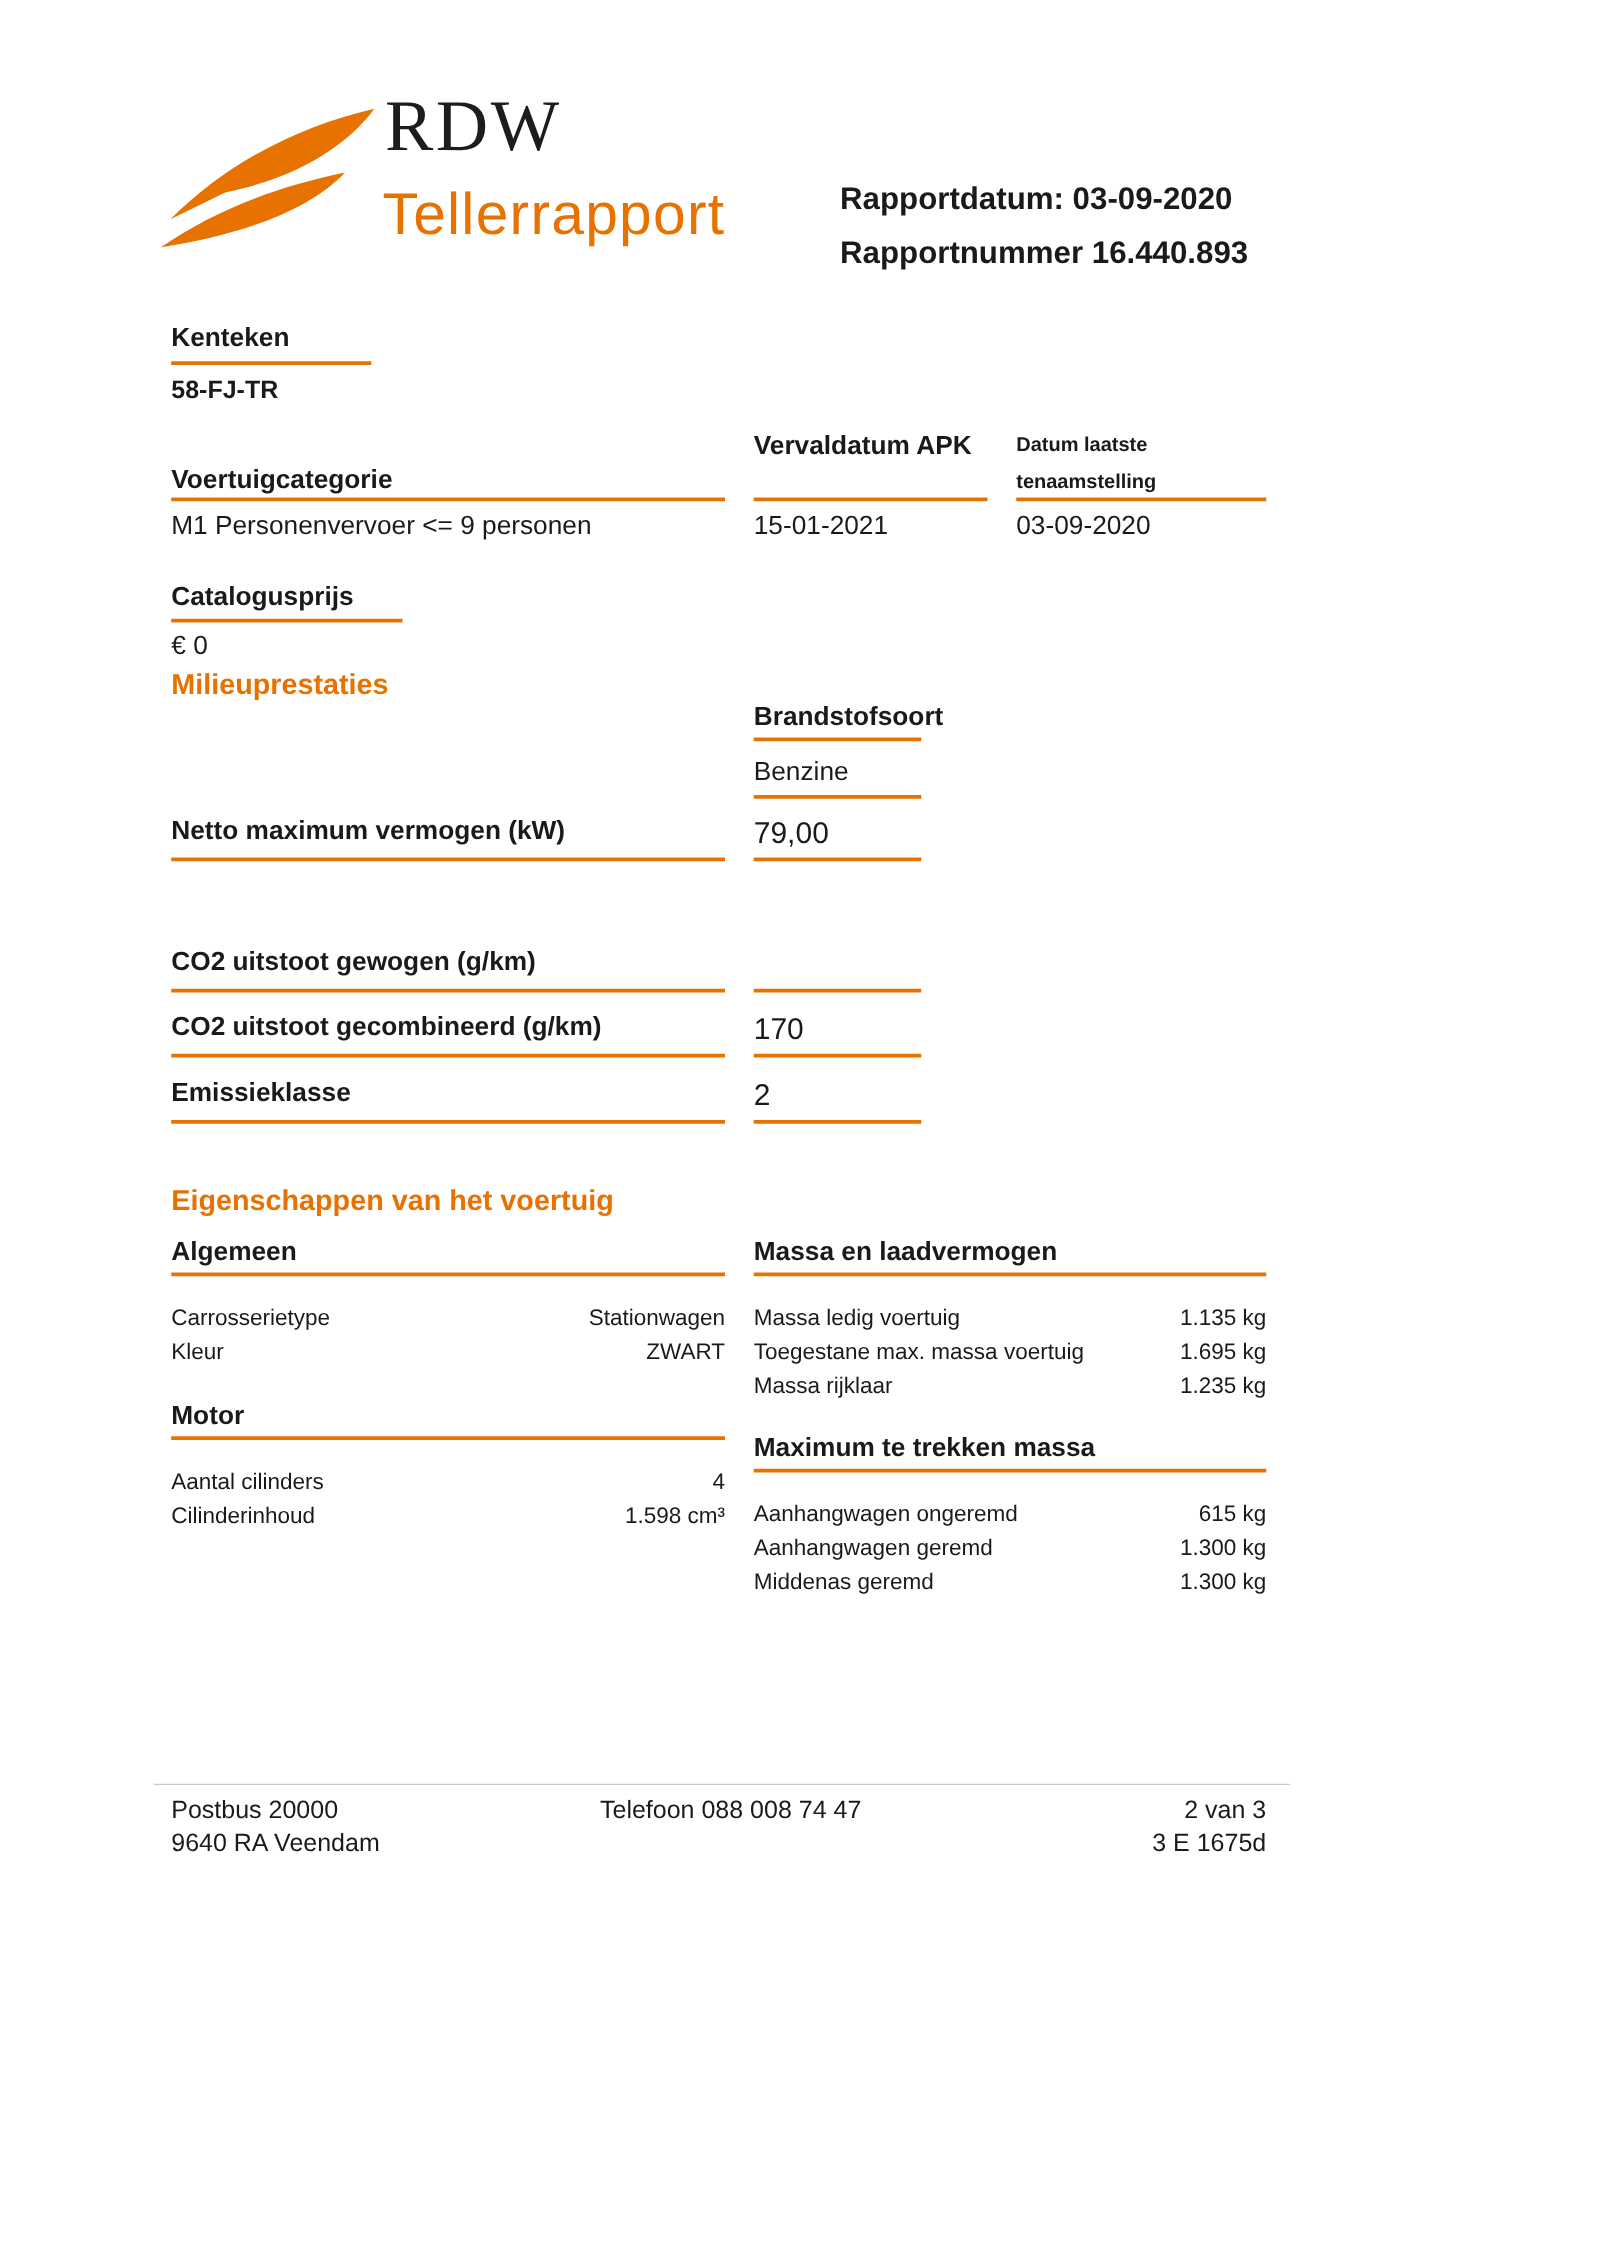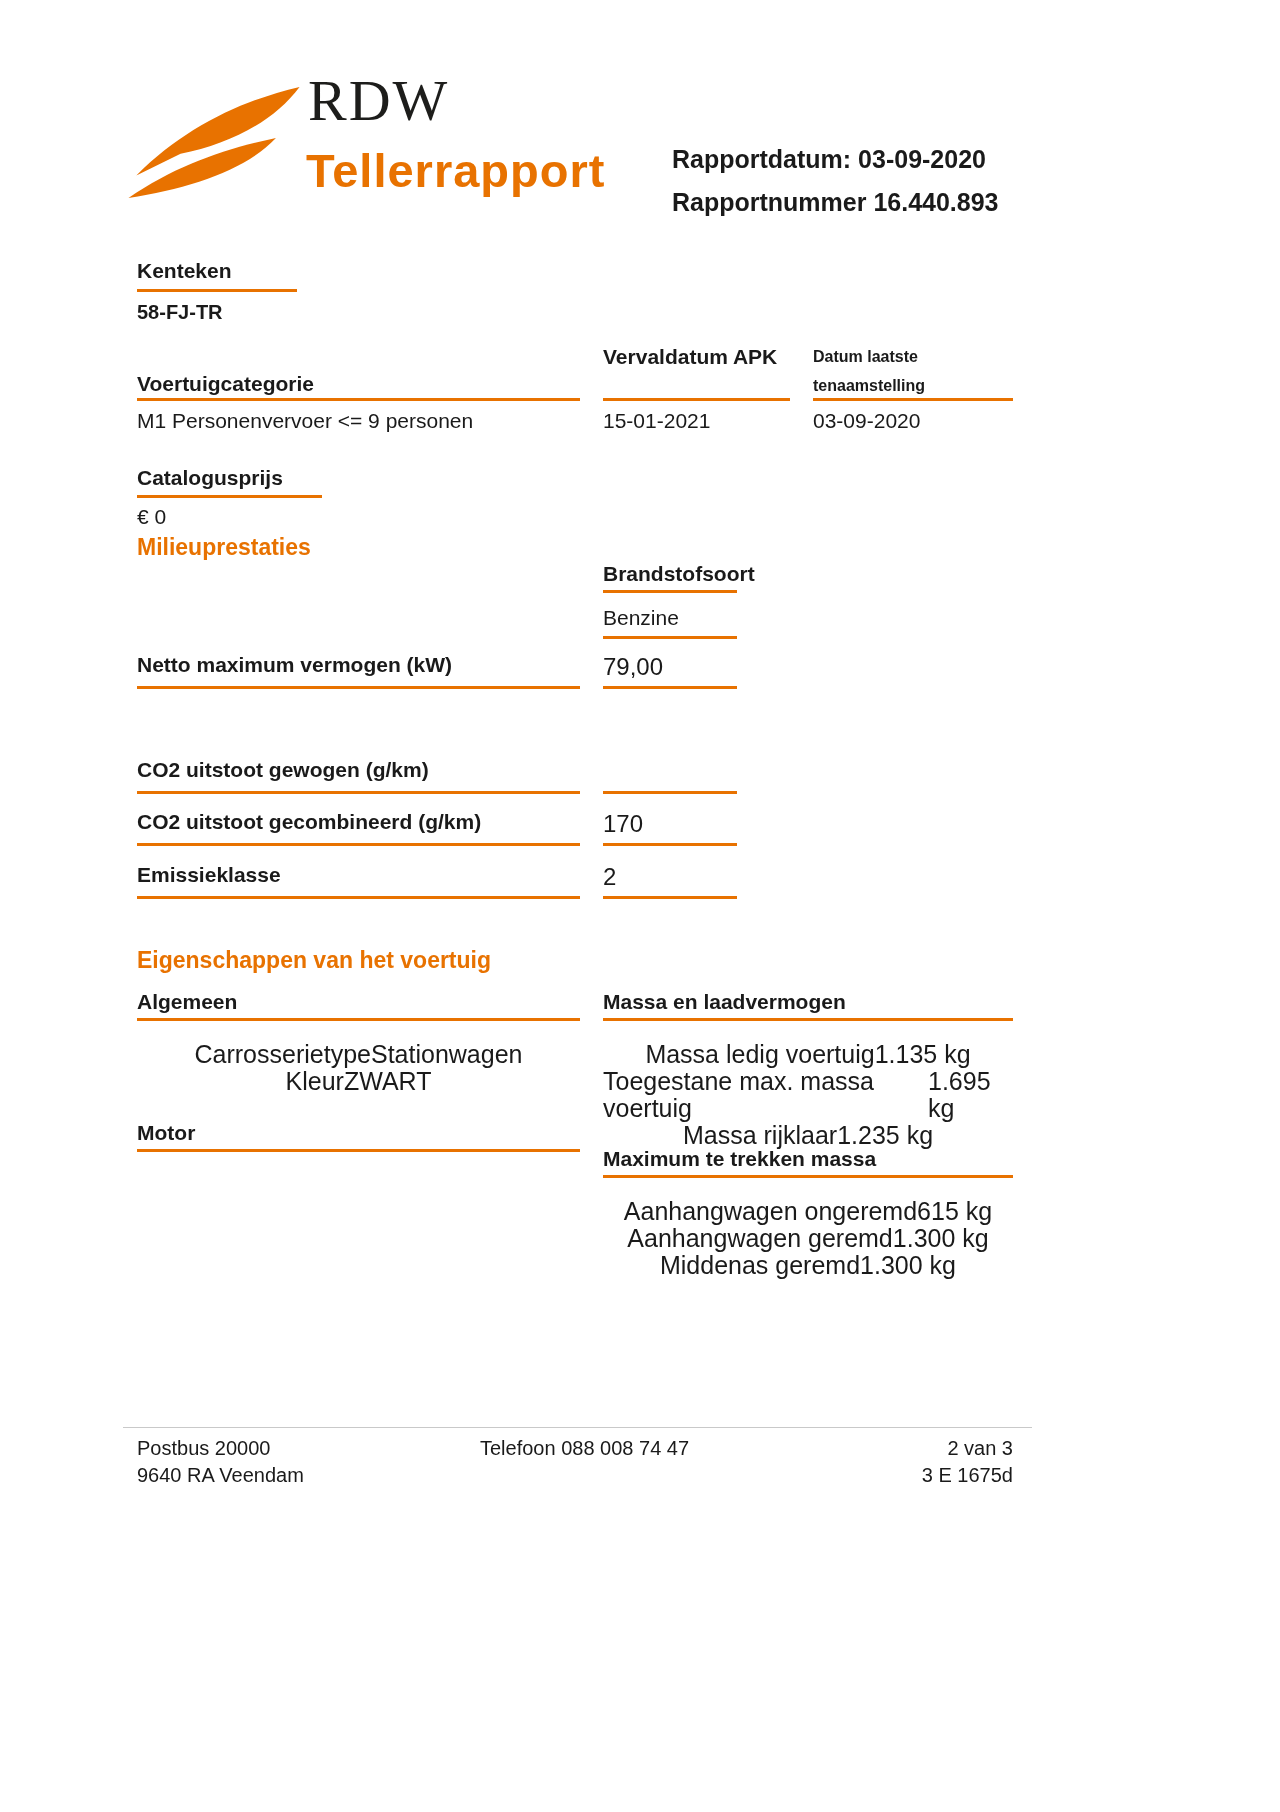--- a/index.html
+++ b/index.html
@@ -18,33 +18,33 @@
   .abs{position:absolute}
   .b{font-weight:700}
   .t21{font-size:21px;line-height:24px}
   .t23{font-size:23px;line-height:26px}
   .accent{color:var(--accent)}
   .rule{position:absolute;height:3px;background:var(--accent)}
 
   
   .logo{position:absolute;left:125px;top:82px;width:180px;height:118px}
   .brand{position:absolute;left:308px;top:70px;font-family:Liberation Serif, serif;font-size:58px;line-height:62px;letter-spacing:2px;color:#1d1d1b}
-  .doc-title{position:absolute;left:306px;top:144px;font-size:47px;line-height:54px;font-weight:700;color:var(--accent);letter-spacing:1px}
+  .doc-title{position:absolute;left:306px;top:144px;font-size:47px;line-height:54px;font-weight:400;color:var(--accent);letter-spacing:1px}
   .report-meta{position:absolute;left:672px;top:138px;font-size:25px;line-height:43px;font-weight:700}
 
   
   .mrow{position:absolute;left:137px;width:876px;height:46px}
   .mrow .mlbl{position:absolute;left:0;top:0;font-weight:700;font-size:21px}
   .mrow .mval{position:absolute;left:466px;top:0;font-size:24px}
   .mrow .lrule{left:0;top:33px;width:443px}
   .mrow .vrule{left:466px;top:33px;width:134px}
 
   
   .kvlist{position:absolute}
-  .kv{display:flex;justify-content:center;font-size:25px;line-height:27px}
+  .kv{display:flex;justify-content:space-between;font-size:18px;line-height:27px}
 
   .footer-divider{position:absolute;left:123px;top:1427px;width:909px;height:1px;background:var(--divider)}
   .ft{font-size:20px;line-height:24px}
 </style>
 </head>
 <body>
 
 <div class="page">
 
   <svg class="logo" viewBox="0 0 180 120" aria-hidden="true">
@@ -120,20 +120,30 @@
       <span>Stationwagen</span>
     </div>
     <div class="kv">
       <span>Kleur</span>
       <span>ZWART</span>
     </div>
   </div>
 
   <div class="abs b t21" style="left:137px;top:1121px">Motor</div>
   <span class="rule" style="left:137px;top:1149px;width:443px"></span>
+  <div class="kvlist" style="left:137px;top:1172px;width:443px">
+    <div class="kv">
+      <span>Aantal cilinders</span>
+      <span>4</span>
+    </div>
+    <div class="kv">
+      <span>Cilinderinhoud</span>
+      <span>1.598 cm³</span>
+    </div>
+  </div>
 
   <div class="abs b t21" style="left:603px;top:990px">Massa en laadvermogen</div>
   <span class="rule" style="left:603px;top:1018px;width:410px"></span>
   <div class="kvlist" style="left:603px;top:1041px;width:410px">
     <div class="kv">
       <span>Massa ledig voertuig</span>
       <span>1.135 kg</span>
     </div>
     <div class="kv">
       <span>Toegestane max. massa voertuig</span>

